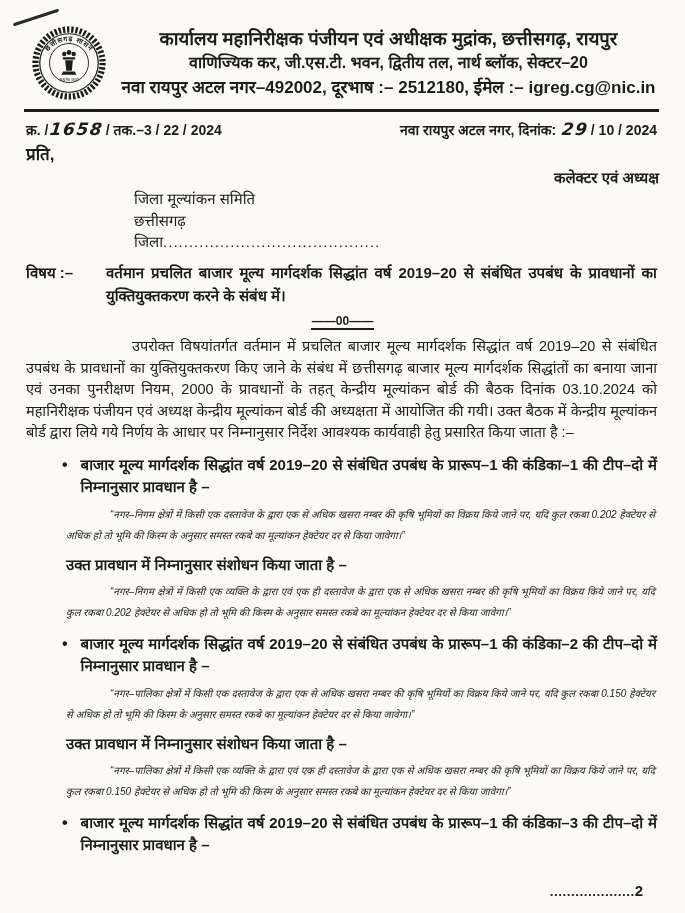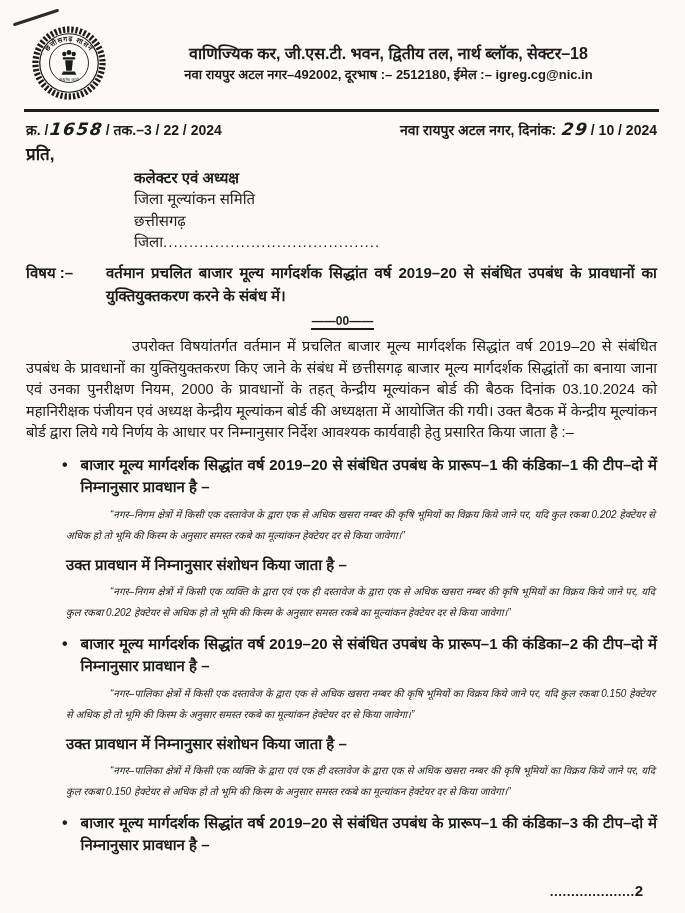--- a/index.html
+++ b/index.html
@@ -16,33 +16,33 @@
   .pen-stroke{
     position:absolute;top:16px;left:12px;
     width:48px;height:3px;background:#2b2b2b;
     transform:rotate(-18deg);border-radius:2px;
   }
   .header{display:flex;align-items:center;gap:12px;margin:24px 28px 0 30px;}
   .emblem{width:78px;height:78px;flex-shrink:0;}
   .header-text{flex:1;text-align:center;line-height:1.3;}
   .h1{font-size:18.5px;font-weight:bold;}
   .h2{font-size:16px;font-weight:bold;margin-top:2px;}
-  .h3{font-size:13px;font-weight:bold;margin-top:3px;}
+  .h3{font-size:17px;font-weight:bold;margin-top:3px;}
   .header-rule{height:3px;background:#1c1c1c;margin:7px 26px 0 24px;}
   .ref-row{display:flex;justify-content:space-between;align-items:baseline;
     margin:7px 28px 0 26px;font-weight:bold;font-size:14px;}
   .handwritten{
     font-family:"DejaVu Sans", sans-serif;
     font-style:italic;font-weight:600;font-size:17px;
     display:inline-block;transform:skewX(-7deg);letter-spacing:1.5px;
     padding:0 2px;
   }
   .salutation{margin:3px 26px 0;font-weight:bold;font-size:17px;}
   .addressee{margin:2px 26px 0 134px;font-size:15px;line-height:1.42;}
-  .addr-bold{font-weight:bold;}
+  .addr-bold{font-weight:bold;text-align:right;}
   .dotline{letter-spacing:1px;}
   .subject-row{display:flex;margin:10px 28px 0 26px;font-weight:bold;
     font-size:15px;line-height:1.5;justify-content:flex-end;}
   .subject-label{width:80px;flex-shrink:0;}
   .subject-text{flex:1;text-align:justify;}
   .divider{text-align:center;font-weight:bold;font-size:12px;margin-top:7px;}
   .divider span{border-bottom:2px solid #1c1c1c;padding:0 1px;}
   .opening{margin:8px 28px 0 26px;font-size:14.5px;line-height:21.5px;
     text-align:justify;text-indent:106px;}
   .bullet{display:flex;gap:13px;margin:10px 28px 0 62px;}
@@ -77,21 +77,22 @@
         <circle cx="44" cy="38.5" r="2.8"></circle>
           <circle cx="50" cy="36.5" r="3.1"></circle>
           <circle cx="56" cy="38.5" r="2.8"></circle>
         <rect x="42" y="42.5" width="16" height="3" rx="1"></rect>
         <path d="M45 46.5 h10 l-1.5 13.5 h-7 z"></path>
         <path d="M42.5 61 h15 l2 4 h-19 z"></path>
       </g>
       <text x="50" y="73.5" font-size="5.2" text-anchor="middle" fill="#1c1c1c">सत्यमेव जयते</text>
     </svg>
     <div class="header-text">
-      <div class="h2">वाणिज्यिक कर, जी.एस.टी. भवन, द्वितीय तल, नार्थ ब्लॉक, सेक्टर–18</div>
+      <div class="h1">कार्यालय महानिरीक्षक पंजीयन एवं अधीक्षक मुद्रांक, छत्तीसगढ़, रायपुर</div>
+      <div class="h2">वाणिज्यिक कर, जी.एस.टी. भवन, द्वितीय तल, नार्थ ब्लॉक, सेक्टर–20</div>
       <div class="h3">नवा रायपुर अटल नगर–492002, दूरभाष :– 2512180, ईमेल :– igreg.cg@nic.in</div>
     </div>
   </div>
 
   <div class="header-rule"></div>
 
   <div class="ref-row">
     <div>
       <span>क्र. /</span><span class="handwritten">1658</span><span>/ तक.–3 / 22 / 2024</span>
     </div>

